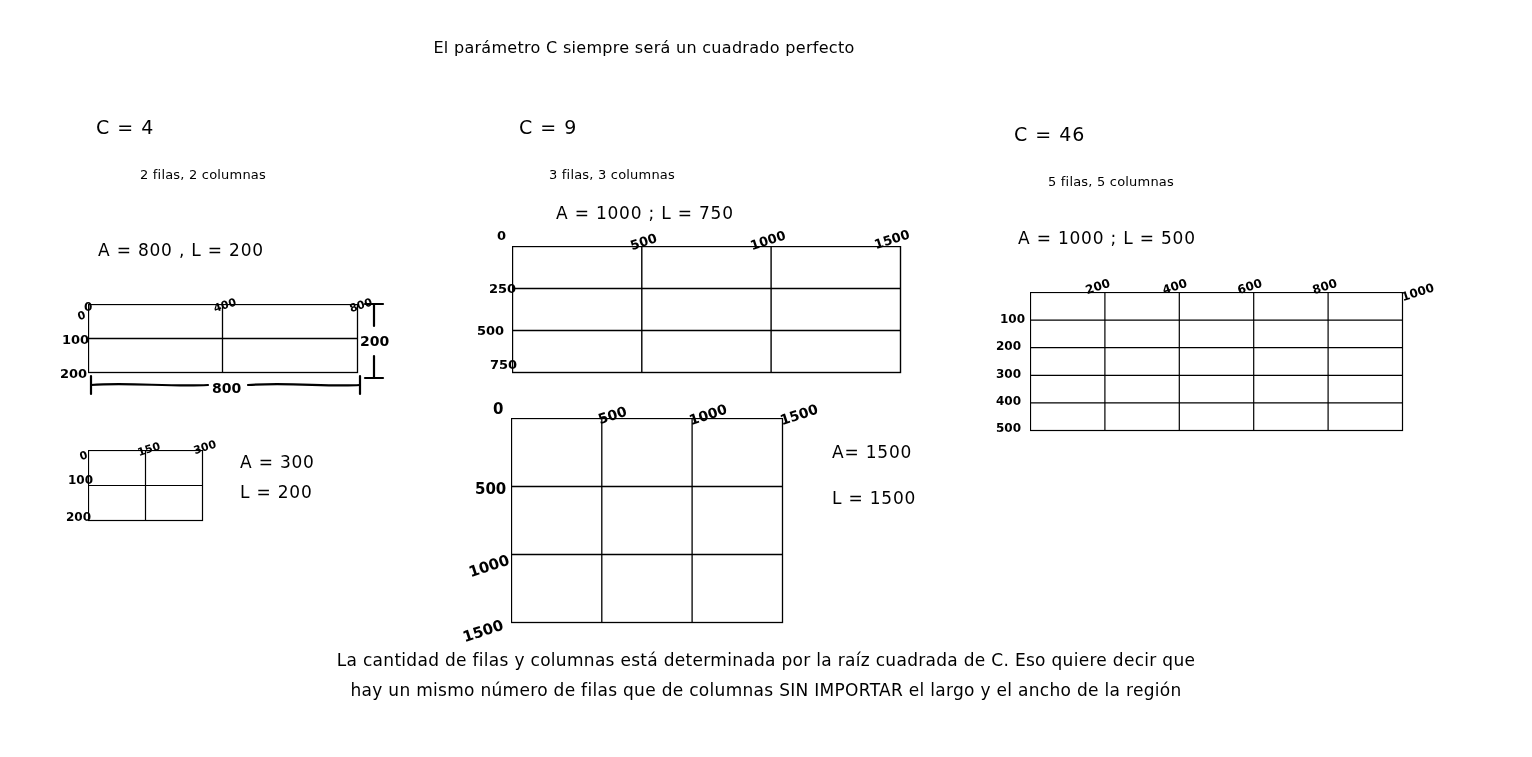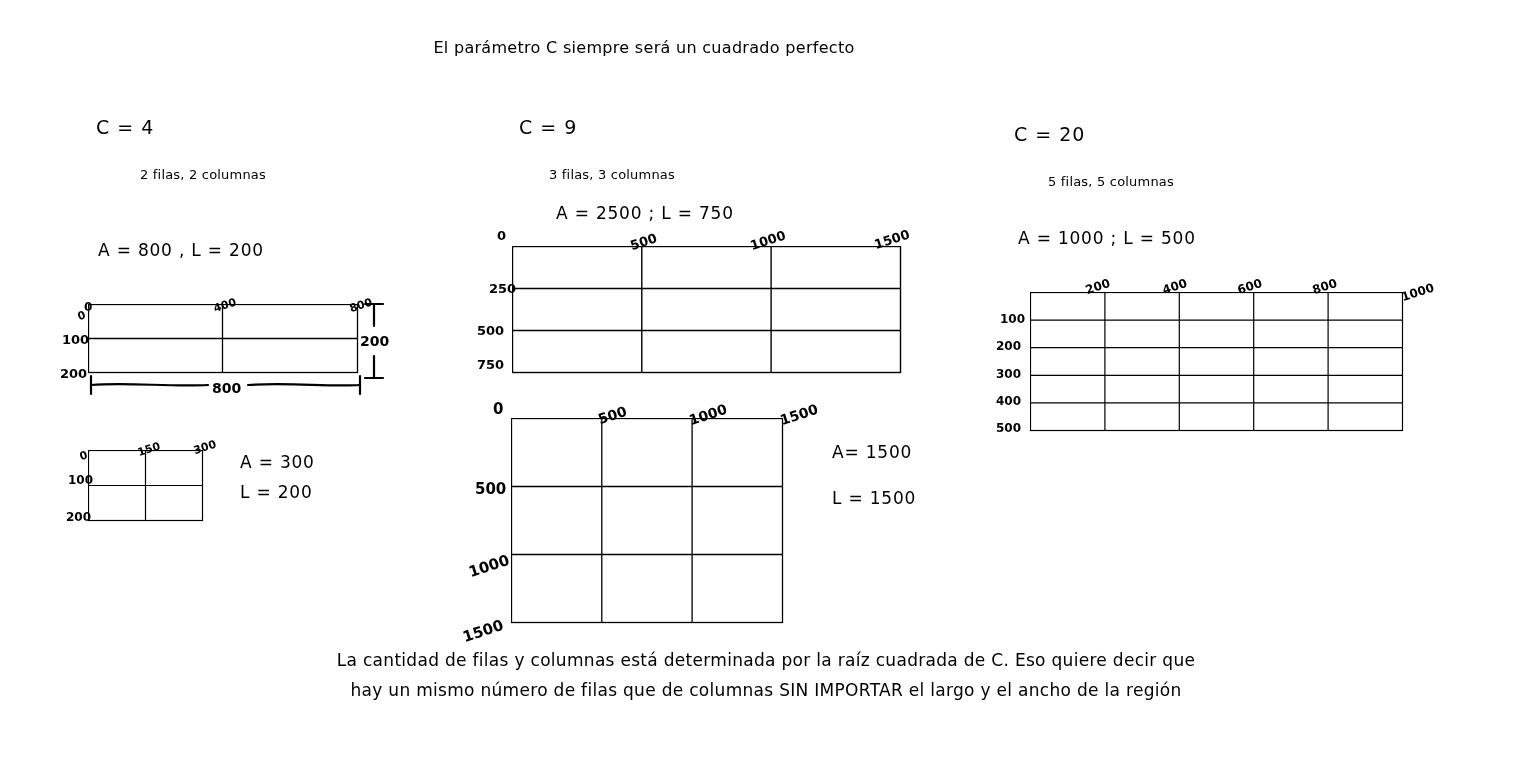--- a/index.html
+++ b/index.html
@@ -139,40 +139,40 @@
 <div class="abs tick-rot-s" style="left:196px; top:444px;">300</div>
 <div class="abs tick" style="left:68px; top:473px;">100</div>
 <div class="abs tick" style="left:66px; top:510px;">200</div>
 
 <div class="abs annot" style="left:240px; top:452px;">A = 300</div>
 <div class="abs annot" style="left:240px; top:482px;">L = 200</div>
 
 <div class="abs case-title" style="left:519px; top:116px;">C = 9</div>
 <div class="abs case-sub" style="left:549px; top:167px;">3 filas, 3 columnas</div>
 
-<div class="abs annot" style="left:556px; top:203px;">A = 2500 ;  L = 750</div>
+<div class="abs annot" style="left:556px; top:203px;">A = 1000 ;  L = 750</div>
 
 <div class="abs" style="left:512px; top:246px;">
   <svg class="grid-svg" width="392" height="130" viewBox="0 0 392 130" aria-hidden="true">
     <g stroke="#000" stroke-width="1.4" fill="none">
       <rect x="0.5" y="0.5" width="388" height="126"></rect>
       <line x1="129.8" y1="0.5" x2="129.8" y2="126.5"></line>
       <line x1="259.1" y1="0.5" x2="259.1" y2="126.5"></line>
       <line x1="0.5" y1="42.5" x2="388.5" y2="42.5"></line>
       <line x1="0.5" y1="84.5" x2="388.5" y2="84.5"></line>
     </g>
   </svg>
 </div>
 <div class="abs tick-b" style="left:497px; top:228px;">0</div>
 <div class="abs tick-rot" style="left:633px; top:238px;">500</div>
 <div class="abs tick-rot" style="left:753px; top:238px;">1000</div>
 <div class="abs tick-rot" style="left:877px; top:237px;">1500</div>
 <div class="abs tick-b" style="left:477px; top:281px;margin-left:12px;">250</div>
 <div class="abs tick-b" style="left:477px; top:323px;">500</div>
-<div class="abs tick-b" style="left:477px; top:357px;">750</div>
+<div class="abs tick-b" style="left:490px; top:357px;">750</div>
 
 <div class="abs" style="left:511px; top:418px;">
   <svg class="grid-svg" width="276" height="208" viewBox="0 0 276 208" aria-hidden="true">
     <g stroke="#000" stroke-width="1.3" fill="none">
       <rect x="0.5" y="0.5" width="271" height="204"></rect>
       <line x1="90.8" y1="0.5" x2="90.8" y2="204.5"></line>
       <line x1="181.1" y1="0.5" x2="181.1" y2="204.5"></line>
       <line x1="0.5" y1="68.5" x2="271.5" y2="68.5"></line>
       <line x1="0.5" y1="136.5" x2="271.5" y2="136.5"></line>
     </g>
@@ -182,21 +182,21 @@
 <div class="abs tick-rot" style="left:601px; top:411px; font-size:14px;">500</div>
 <div class="abs tick-rot" style="left:692px; top:412px; font-size:14px;">1000</div>
 <div class="abs tick-rot" style="left:783px; top:412px; font-size:14px;">1500</div>
 <div class="abs tick-b" style="left:475px; top:480px; font-size:15px;">500</div>
 <div class="abs tick-rot" style="left:472px; top:563px; font-size:15px;">1000</div>
 <div class="abs tick-rot" style="left:466px; top:628px; font-size:15px;">1500</div>
 
 <div class="abs annot" style="left:832px; top:442px;">A= 1500</div>
 <div class="abs annot" style="left:832px; top:488px;">L = 1500</div>
 
-<div class="abs case-title" style="left:1014px; top:123px;">C = 20</div>
+<div class="abs case-title" style="left:1014px; top:123px;">C = 46</div>
 <div class="abs case-sub" style="left:1048px; top:174px;">5 filas, 5 columnas</div>
 
 <div class="abs annot" style="left:1018px; top:228px;">A = 1000  ;   L = 500</div>
 
 <div class="abs" style="left:1030px; top:292px;">
   <svg class="grid-svg" width="376" height="142" viewBox="0 0 376 142" aria-hidden="true">
     <g stroke="#000" stroke-width="1.2" fill="none">
       <rect x="0.5" y="0.5" width="372" height="138"></rect>
       <line x1="74.9" y1="0.5" x2="74.9" y2="138.5"></line>
       <line x1="149.3" y1="0.5" x2="149.3" y2="138.5"></line>

